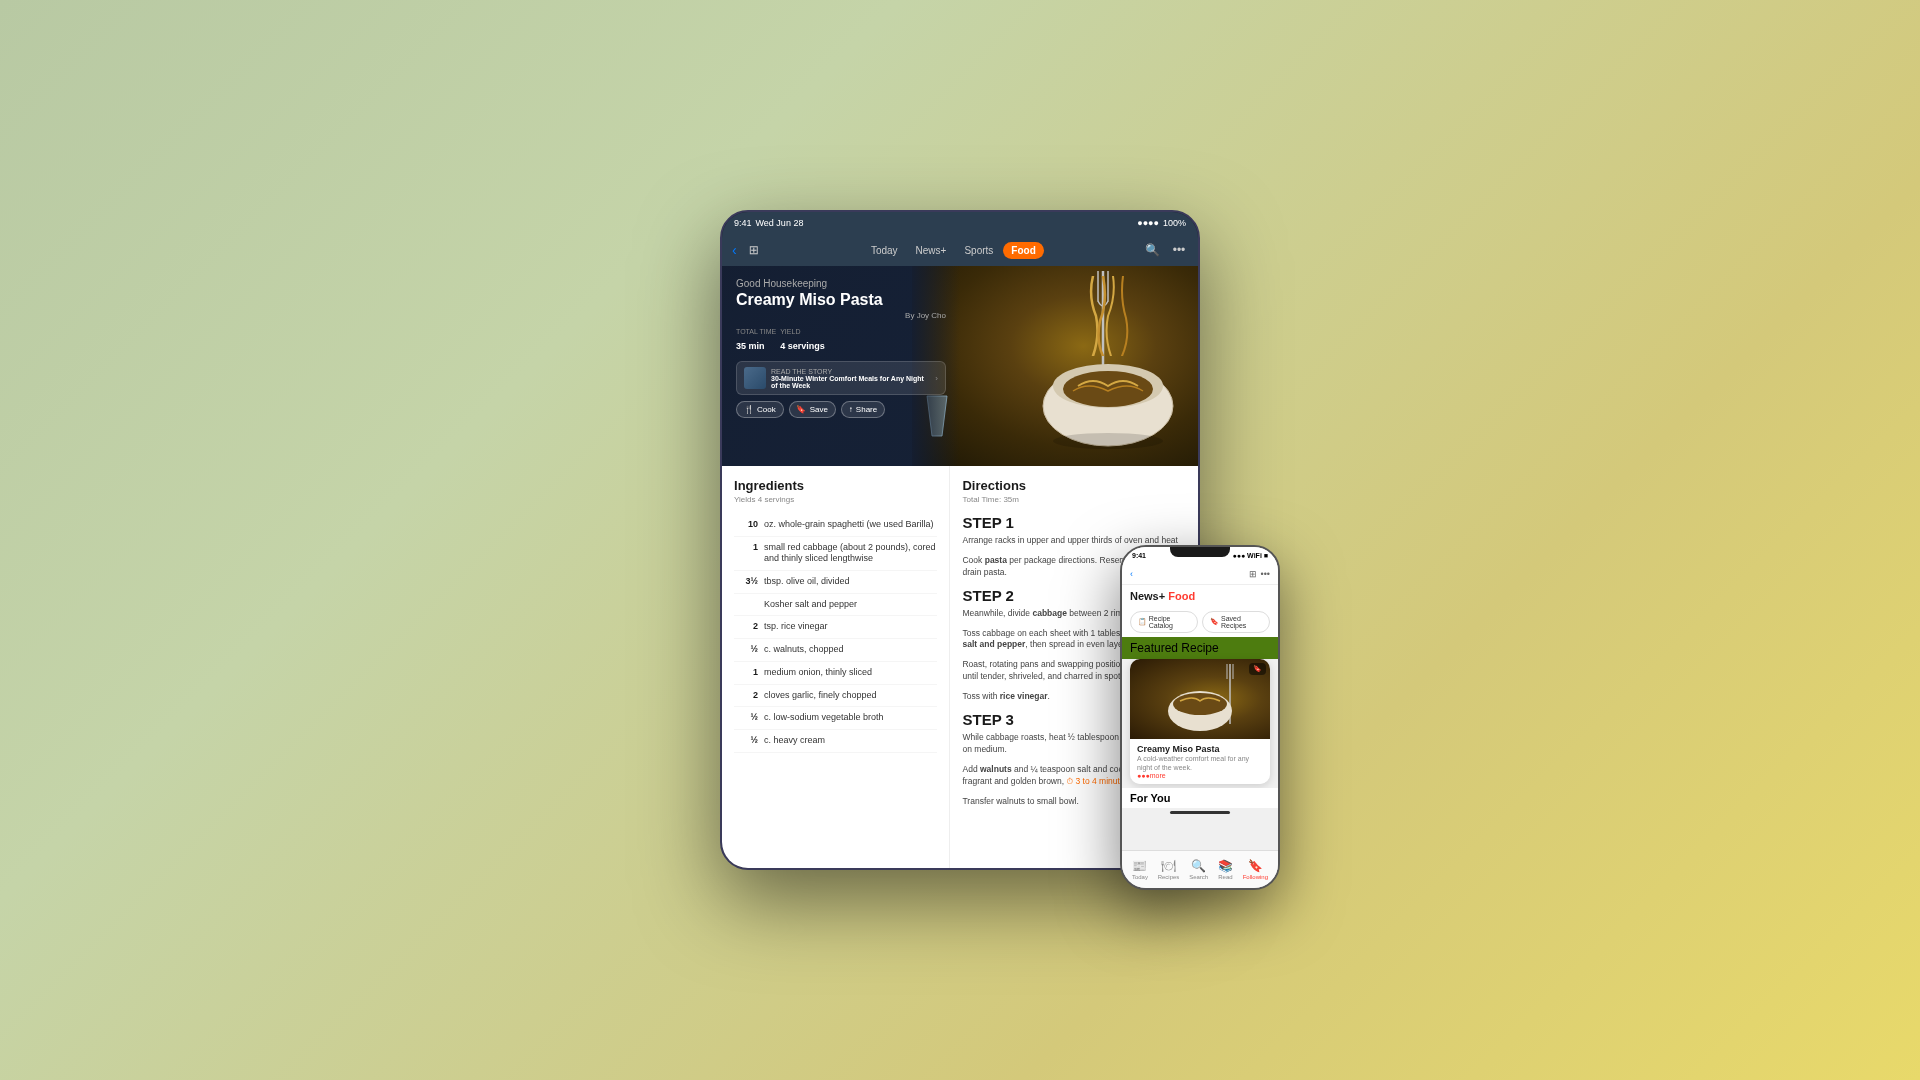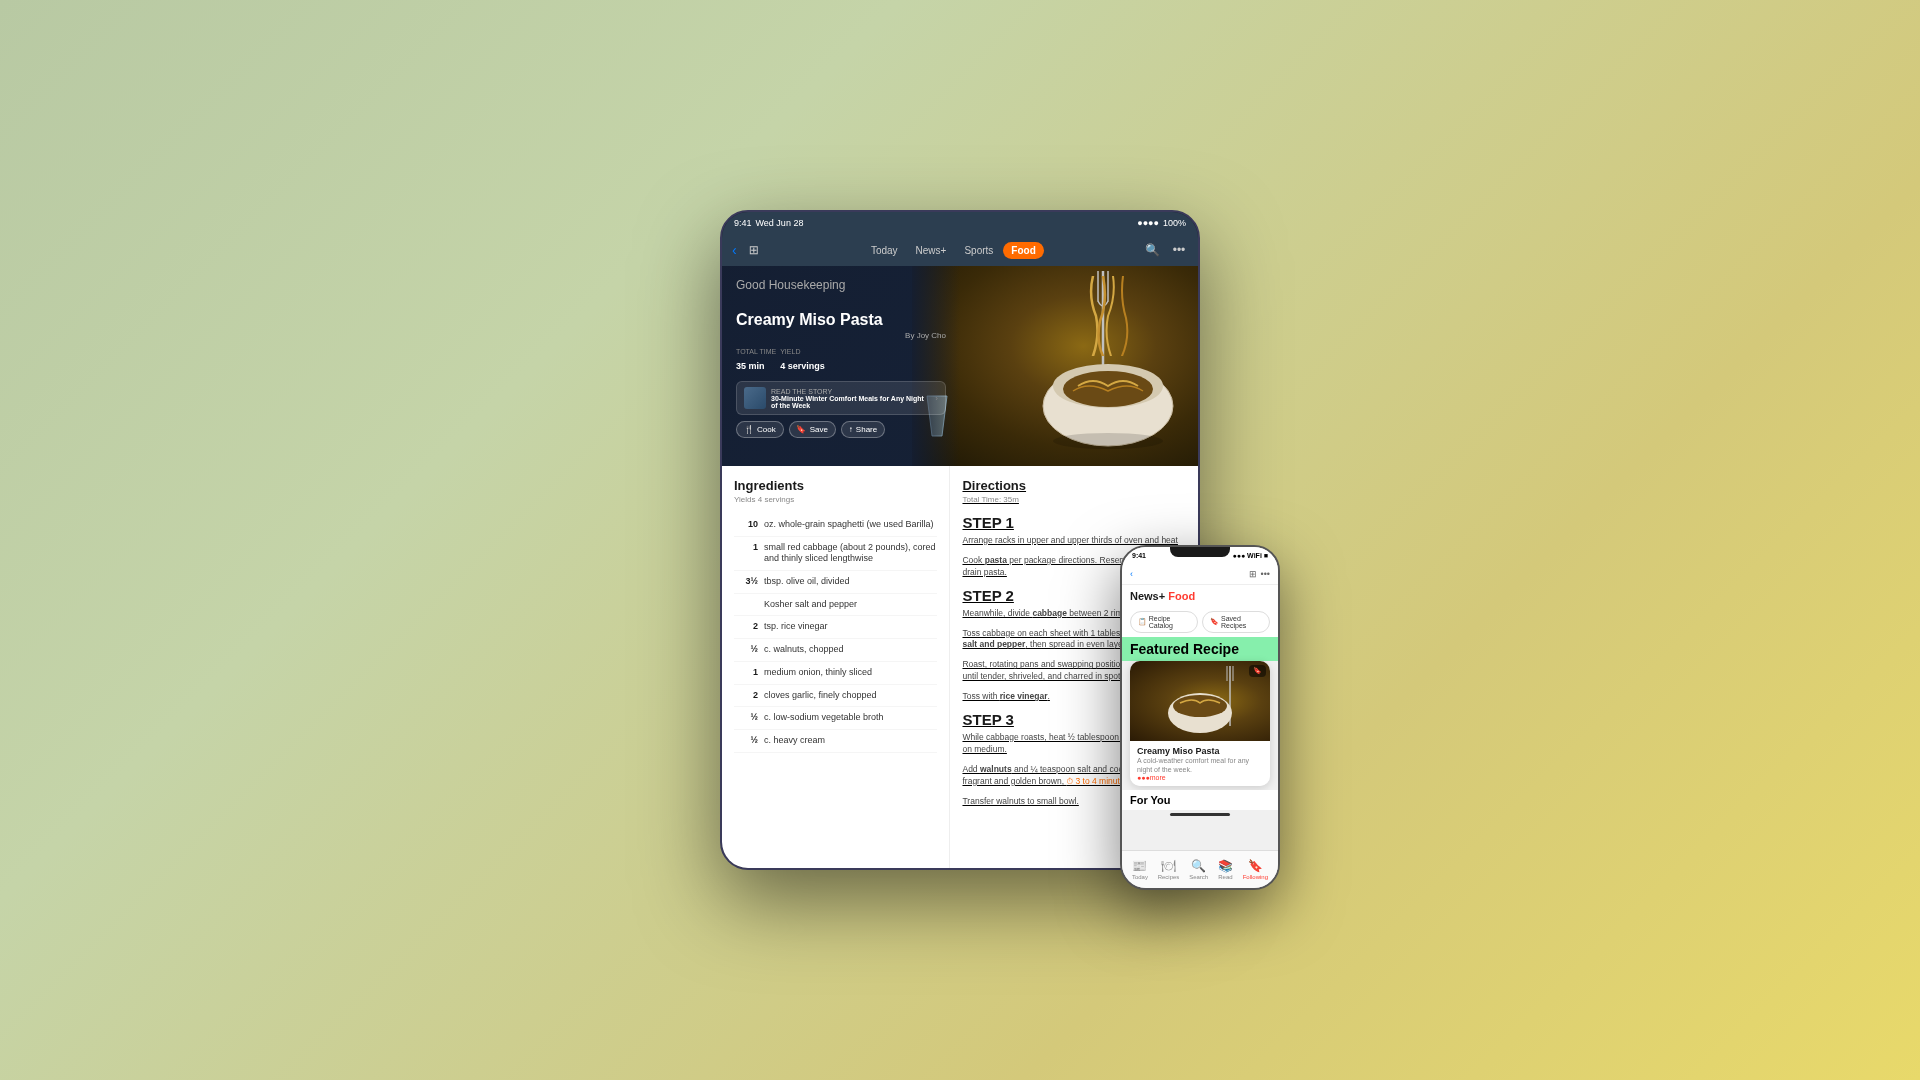--- a/index.html
+++ b/index.html
@@ -125,23 +125,23 @@
       position: absolute;
       left: 0;
       top: 0;
       width: 50%;
       height: 100%;
       padding: 12px 14px;
       background: linear-gradient(to right, rgba(20,30,50,0.95) 80%, transparent);
     }
 
     .recipe-source {
-      font-size: 12px;
+      font-size: 10px;
       color: #aaa;
-      margin-bottom: 18px;
+      margin-bottom: 1px;
     }
 
     .recipe-title {
       font-size: 16px;
       font-weight: 700;
       color: white;
       line-height: 1.2;
       margin-bottom: 2px;
     }
 
@@ -220,20 +220,21 @@
       align-items: center;
       gap: 3px;
     }
 
     
     .tablet-body {
       height: 406px;
       background: white;
       overflow: hidden;
       display: flex;
+      justify-content: flex-end;
     }
 
     .ingredients-col {
       width: 48%;
       padding: 12px;
       border-right: 1px solid #eee;
       overflow-y: hidden;
     }
 
     .col-title {
@@ -269,21 +270,20 @@
     .ing-desc {
       font-size: 9px;
       color: #333;
       line-height: 1.3;
     }
 
     .directions-col {
       width: 52%;
       padding: 12px;
       overflow-y: hidden;
-      text-decoration: underline;
     }
 
     .dir-title {
       font-size: 13px;
       font-weight: 700;
       color: #1a1a1a;
       margin-bottom: 2px;
     }
 
     .dir-subtitle {
@@ -386,23 +386,23 @@
       font-size: 7px;
       color: #333;
       cursor: pointer;
       display: flex;
       align-items: center;
       gap: 2px;
     }
 
     .phone-featured-label {
       padding: 4px 8px;
-      font-size: 14px;
-      font-weight: 700;
-      background: #86efac;
+      font-size: 12px;
+      font-weight: 400;
+      background: #4d7c0f;
     }
 
     .phone-recipe-card {
       margin: 0 8px 4px;
       border-radius: 10px;
       overflow: hidden;
       box-shadow: 0 2px 8px rgba(0,0,0,0.15);
     }
 
     .phone-recipe-image {

